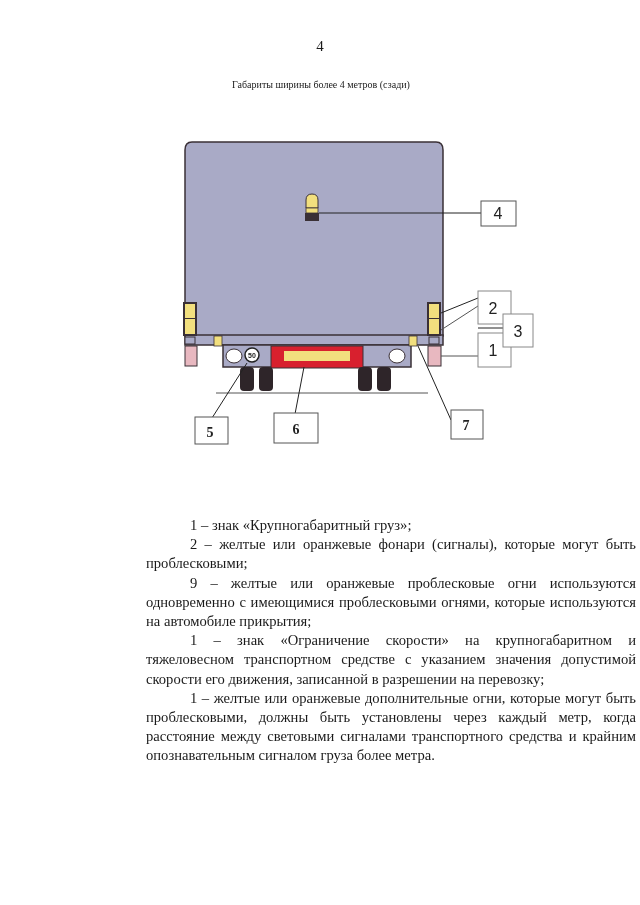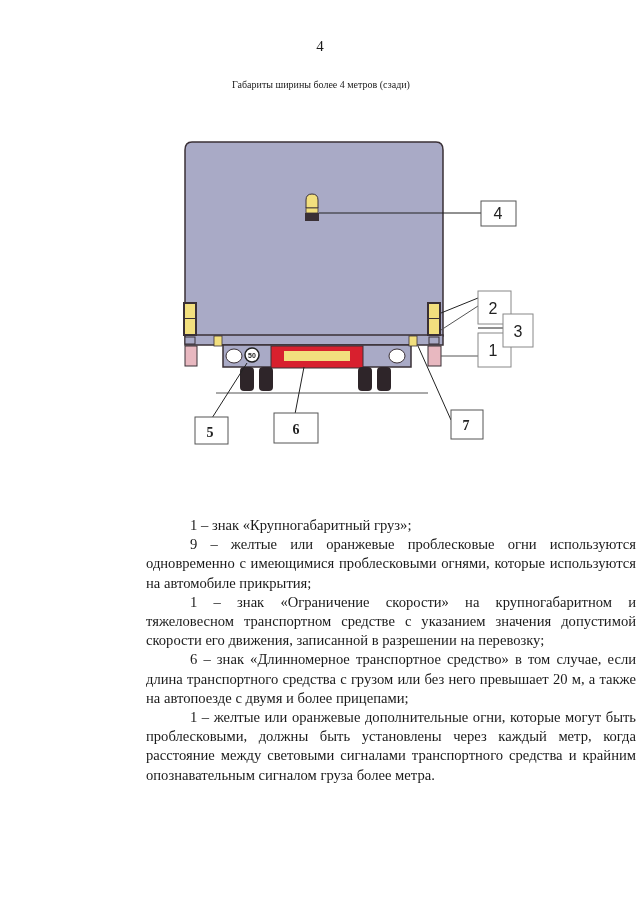--- a/index.html
+++ b/index.html
@@ -98,17 +98,17 @@
     <text x="296" y="434" font-size="14" font-weight="bold" text-anchor="middle" fill="#222" font-family="Liberation Serif, serif">6</text>
   </g>
   <g>
     <rect x="451" y="410" width="32" height="29" fill="#fff" stroke="#555" stroke-width="1"></rect>
     <text x="466" y="430" font-size="14" font-weight="bold" text-anchor="middle" fill="#222" font-family="Liberation Serif, serif">7</text>
   </g>
 </svg>
 
 <div class="body-text">
   <p>1 – знак «Крупногабаритный груз»;</p>
+  <p>2 – желтые или оранжевые фонари (сигналы), которые могут быть проблесковыми;</p>
   <p>9 – желтые или оранжевые проблесковые огни используются одновременно с имеющимися проблесковыми огнями, которые используются на автомобиле прикрытия;</p>
   <p>1 – знак «Ограничение скорости» на крупногабаритном и тяжеловесном транспортном средстве с указанием значения допустимой скорости его движения, записанной в разрешении на перевозку;</p>
-  <p>6 – знак «Длинномерное транспортное средство» в том случае, если длина транспортного средства с грузом или без него превышает 20 м, а также на автопоезде с двумя и более прицепами;</p>
   <p>1 – желтые или оранжевые дополнительные огни, которые могут быть проблесковыми, должны быть установлены через каждый метр, когда расстояние между световыми сигналами транспортного средства и крайним опознавательным сигналом груза более метра.</p>
 </div>
 
 </body></html>

